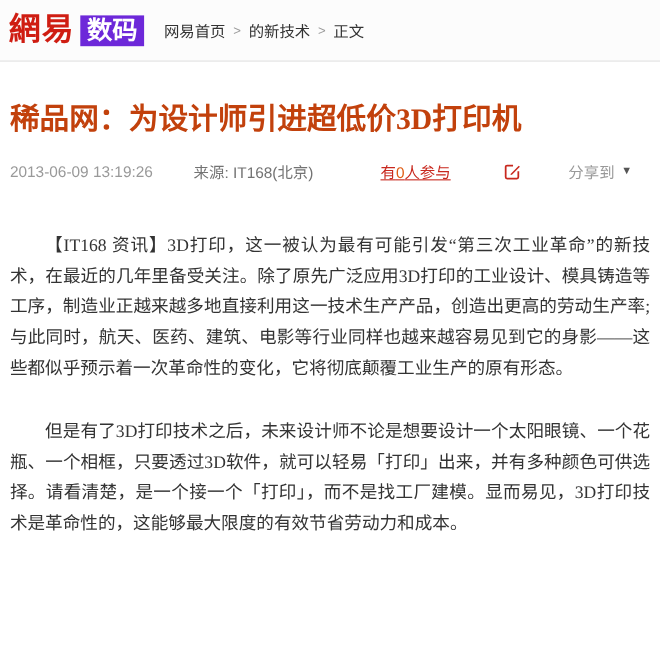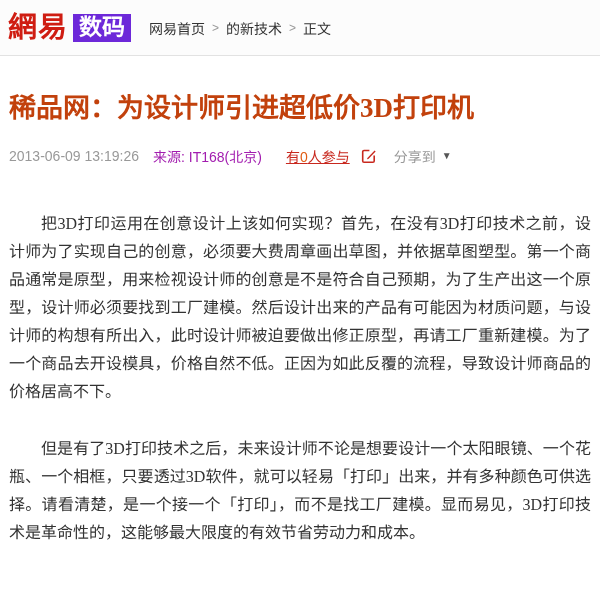--- a/index.html
+++ b/index.html
@@ -75,38 +75,39 @@
     color: #c2410c;
   }
 
   .meta-row {
     margin-top: 22px;
     display: flex;
     align-items: center;
     font-size: 14px;
     color: #999999;
     white-space: nowrap;
+    gap: 37px;
   }
   .meta-time { color: #999999; }
-  .meta-source { margin-left: 14px; color: #a21caf; }
+  .meta-source { color: #737373; }
   .meta-participate {
     margin-left: 24px;
     color: #c8281e;
     cursor: pointer;
     text-decoration: underline;
   }
   .meta-participate .count { color: #e05c13; }
   .comment-edit {
     margin-left: 10px;
     display: inline-flex;
     align-items: center;
     cursor: pointer;
   }
   .share-to {
-    margin-left: 16px;
+    margin-left: 5px;
     display: inline-flex;
     align-items: center;
     color: #999999;
     cursor: pointer;
   }
   .share-caret {
     margin-left: 6px;
     font-size: 10px;
     color: #555555;
     line-height: 1;
@@ -155,16 +156,16 @@
         <path d="M7.4 10.9 L14.6 3.6 L15.6 4.6 L8.4 11.9 L7.1 12.2 Z" fill="#c8281e"></path>
       </svg>
     </span>
     <span class="share-to">
       <span>分享到</span>
       <span class="share-caret">▼</span>
     </span>
   </div>
 
   <div class="article-body">
-    <p>把3D打印运用在创意设计上该如何实现？首先，在没有3D打印技术之前，设计师为了实现自己的创意，必须要大费周章画出草图，并依据草图塑型。第一个商品通常是原型，用来检视设计师的创意是不是符合自己预期，为了生产出这一个原型，设计师必须要找到工厂建模。然后设计出来的产品有可能因为材质问题，与设计师的构想有所出入，此时设计师被迫要做出修正原型，再请工厂重新建模。为了一个商品去开设模具，价格自然不低。正因为如此反覆的流程，导致设计师商品的价格居高不下。</p>
+    <p>【IT168 资讯】3D打印，这一被认为最有可能引发“第三次工业革命”的新技术，在最近的几年里备受关注。除了原先广泛应用3D打印的工业设计、模具铸造等工序，制造业正越来越多地直接利用这一技术生产产品，创造出更高的劳动生产率;与此同时，航天、医药、建筑、电影等行业同样也越来越容易见到它的身影——这些都似乎预示着一次革命性的变化，它将彻底颠覆工业生产的原有形态。</p>
     <p>但是有了3D打印技术之后，未来设计师不论是想要设计一个太阳眼镜、一个花瓶、一个相框，只要透过3D软件，就可以轻易「打印」出来，并有多种颜色可供选择。请看清楚，是一个接一个「打印」，而不是找工厂建模。显而易见，3D打印技术是革命性的，这能够最大限度的有效节省劳动力和成本。</p>
   </div>
 </main>
 
 </body></html>

